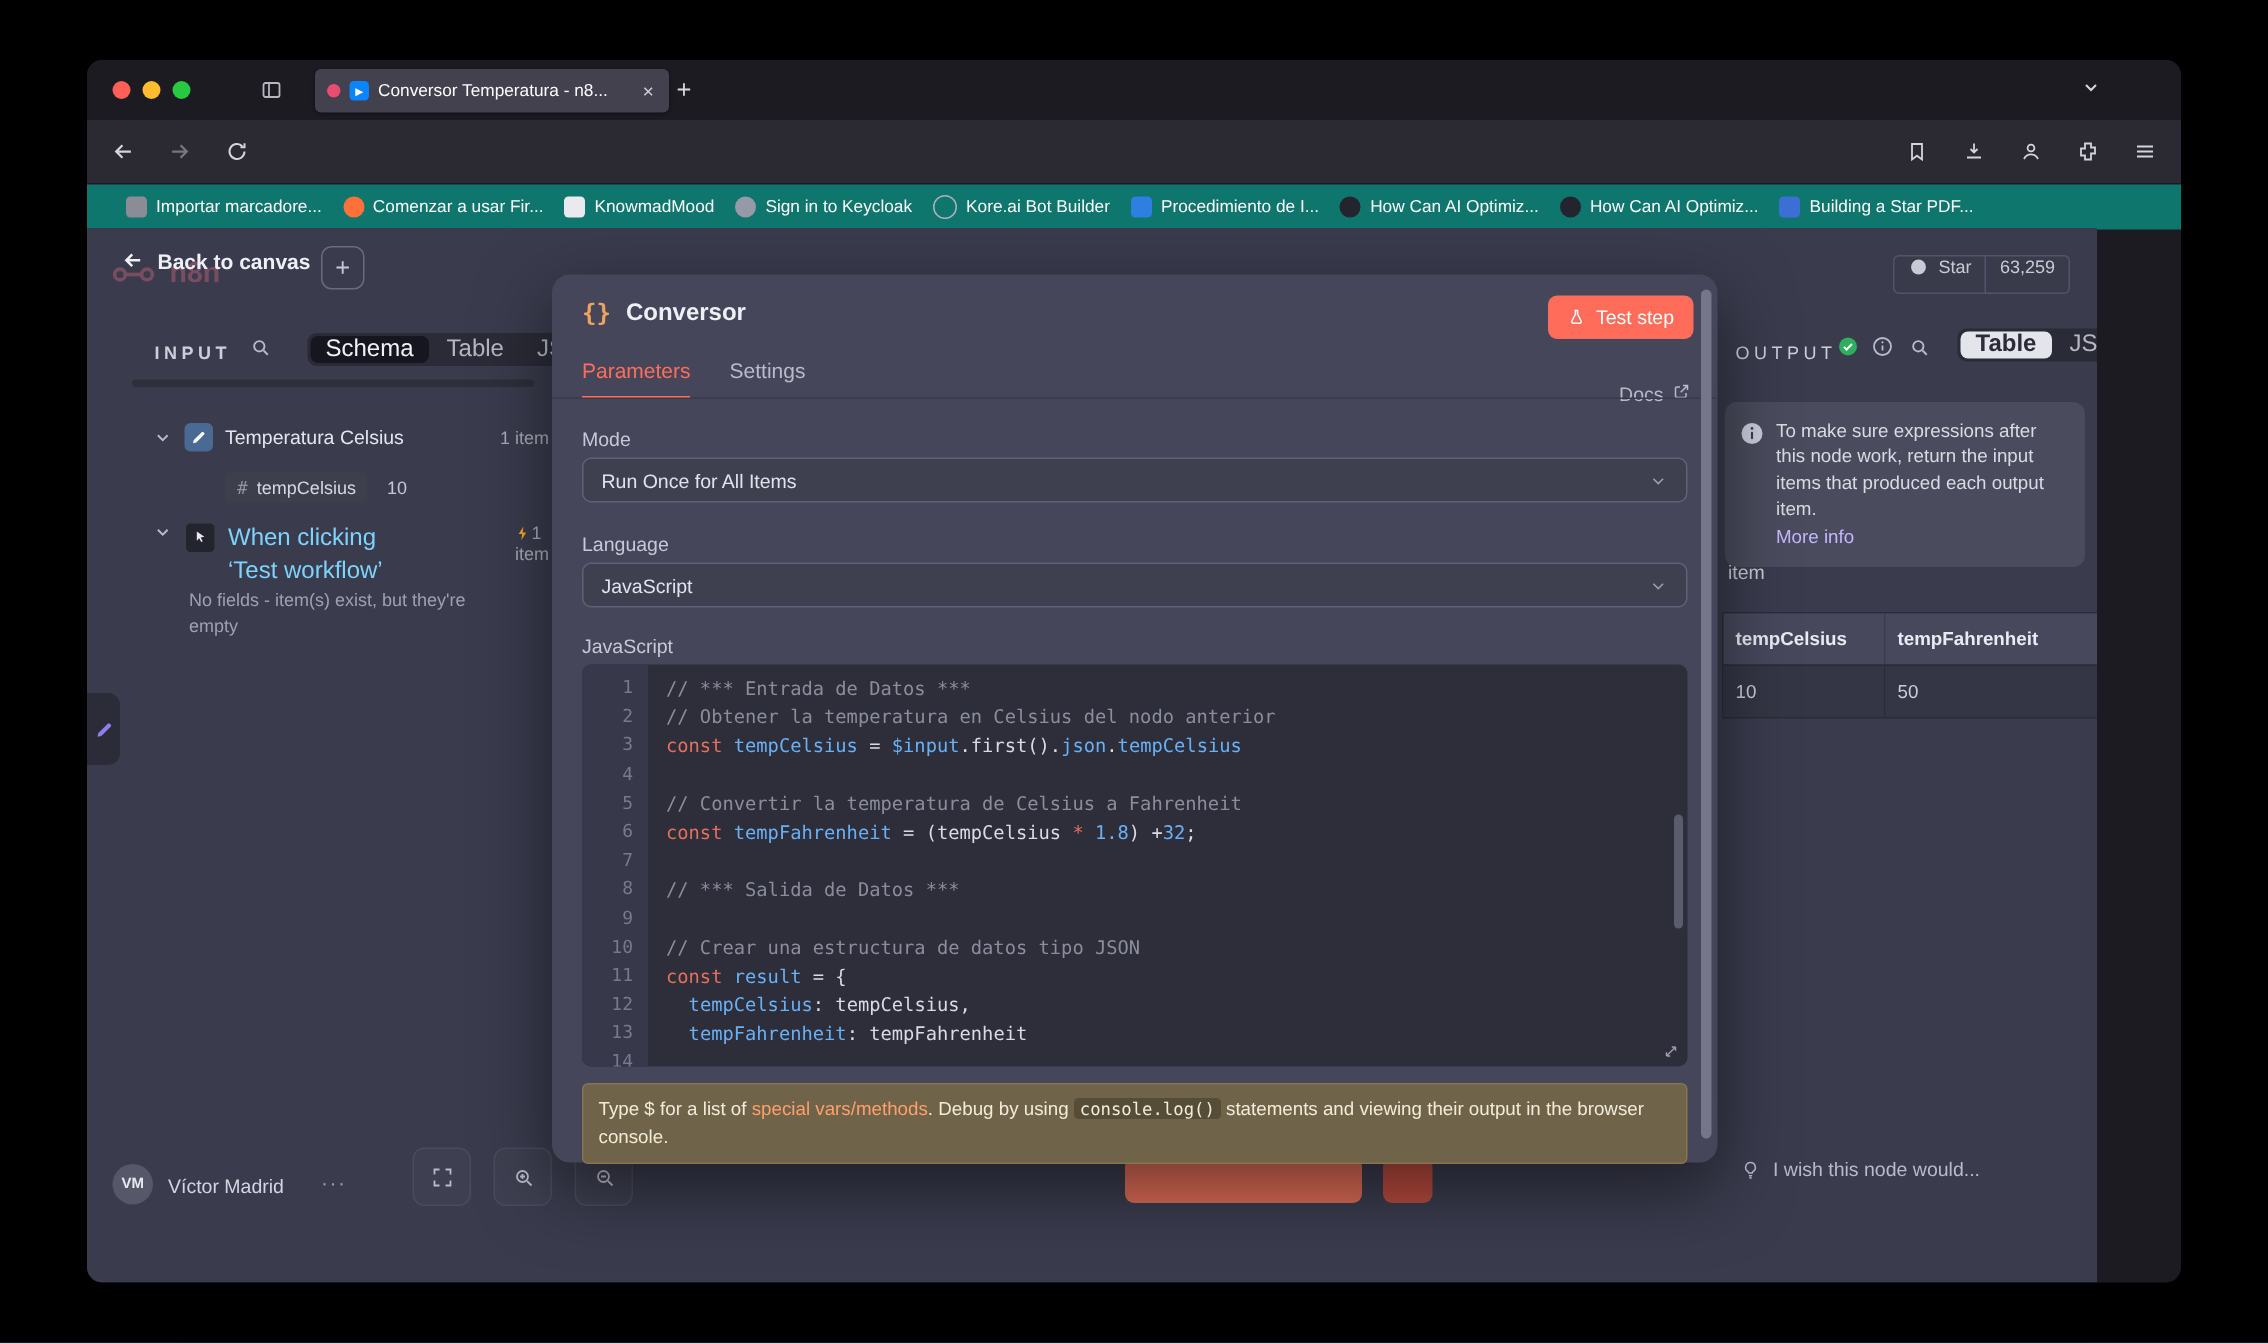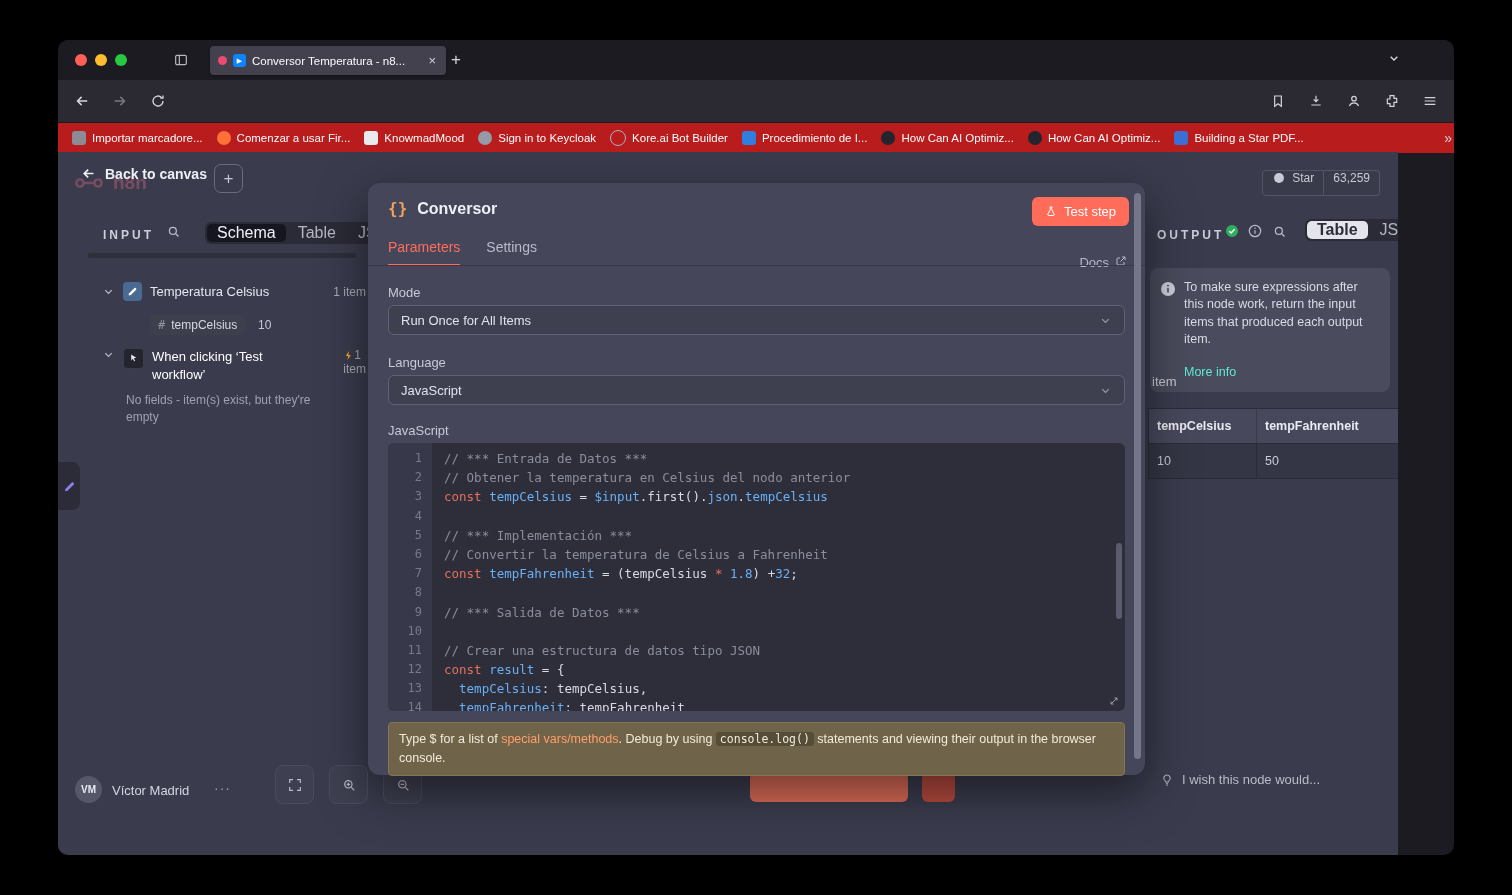--- a/index.html
+++ b/index.html
@@ -17,21 +17,21 @@
   .tab .t-title{flex:1;white-space:nowrap;overflow:hidden;text-overflow:ellipsis}
   .tab .t-close{color:#cfcfd8;font-size:13px;padding:0 2px}
   .newtab{position:absolute;left:386px;top:8px;width:24px;height:24px;color:#d7d7db;font-size:17px;display:flex;align-items:center;justify-content:center}
   .alltabs{position:absolute;right:52px;top:10px;color:#d7d7db}
   .navbar{position:absolute;left:0;top:40px;width:100%;height:42px;background:#2b2a33}
   .nav-left{position:absolute;left:10px;top:7px;display:flex;gap:10px}
   .nav-right{position:absolute;right:10px;top:7px;display:flex;gap:10px}
   .nav-ibtn{width:28px;height:28px;border-radius:4px;color:#d4d4dc;display:flex;align-items:center;justify-content:center}
   .urlbar{position:absolute;left:230px;top:46px;width:868px;height:30px;background:#1c1b22;border-radius:6px;display:flex;align-items:center;color:#a9a9b4;padding:0 10px;gap:9px}
   .url-text{color:#e8e8ee;font-size:13px;flex:1;white-space:nowrap;overflow:hidden}
-  .bookmarks{position:absolute;left:0;top:82px;width:100%;height:30px;background:#b91c1c;border-top:1px solid #1c1b22;display:flex;align-items:center;padding:0 8px}
+  .bookmarks{position:absolute;left:0;top:82px;width:100%;height:30px;background:#0f766e;border-top:1px solid #1c1b22;display:flex;align-items:center;padding:0 20px}
   .bm-list{display:flex;align-items:center;gap:2px}
   .bm-item{display:flex;align-items:center;gap:6px;padding:3px 6px;border-radius:4px;color:#fbfbfe;font-size:11.5px;white-space:nowrap}
   .bm-icon{width:14px;height:14px;border-radius:3px;flex:none}
   .bm-icon.circle{border-radius:50%}
   .bm-icon.globe{border-radius:50%;background:transparent!important;border:1.5px solid #aab0c0}
   .bm-overflow{margin-left:auto;color:#d7d7db;font-size:14px;padding:0 10px}
 
   
   .app{position:absolute;left:0;top:112px;width:1340px;height:703px;background:#3a3b4d;overflow:hidden}
   .fade-logo{position:absolute;left:16px;top:20px;display:flex;align-items:center;gap:5px;opacity:.38;color:#e06a82;z-index:0}
@@ -57,40 +57,40 @@
   .node-icon.pencil-blue{background:#4a6a94;color:#fff}
   .node-icon.cursor-dark{background:#23242e;border:1px solid #3c3d49;color:#e8e9f0}
   .row1{left:44px;top:130px;width:264px}
   .row1 .lbl{font-size:13px;color:#e4e5ee;flex:1}
   .row1 .cnt{font-size:12px;color:#a8aab8}
   .field-pill{position:absolute;left:92px;top:163px;height:20px;background:#3e3f4d;border-radius:4px;display:flex;align-items:center;gap:6px;padding:0 8px;font-size:12px}
   .field-pill .hash{color:#9193a3;font-family:"DejaVu Sans Mono",monospace}
   .field-pill .fname{color:#d6d7e2}
   .field-val{position:absolute;left:200px;top:166px;font-size:12px;color:#c6c8d4}
   .row3{left:44px;top:196px;width:264px;align-items:flex-start}
-  .row3 .lbl{font-size:13px;color:#ffffff;width:126px;line-height:1.35}
+  .row3 .lbl{font-size:16px;color:#7dd3fc;width:126px;line-height:1.35}
   .count-col{margin-left:auto;font-size:12px;color:#a8aab8}
   .count-top{display:flex;align-items:center}
   .tree-note{position:absolute;left:68px;top:240px;width:204px;font-size:12px;color:#9fa1b0;line-height:1.4}
   .edge-tab{position:absolute;left:0;top:310px;width:22px;height:48px;background:#2b2c38;border-radius:0 8px 8px 0;display:flex;align-items:center;justify-content:center;color:#8f7df0;z-index:2}
 
   .cv-btn{position:absolute;width:37px;height:37px;background:#3e3f50;border:1px solid #4a4b5e;border-radius:8px;color:#b9bbc8;display:flex;align-items:center;justify-content:center;z-index:1}
   .cv-run{position:absolute;left:692px;top:620px;width:158px;height:30px;background:#d96a55;border-radius:6px;z-index:1}
   .cv-stop{position:absolute;left:864px;top:620px;width:33px;height:30px;background:#b54a3e;border-radius:6px;z-index:1}
   .avatar{position:absolute;left:17px;top:624px;width:27px;height:27px;border-radius:50%;background:#565869;color:#e8e9f0;font-size:10px;font-weight:bold;display:flex;align-items:center;justify-content:center}
   .uname{position:absolute;left:54px;top:631px;font-size:13px;color:#d4d5e0}
   .umore{position:absolute;left:156px;top:628px;font-size:14px;color:#9a9cb0;letter-spacing:1px}
 
-  .out-title{position:absolute;left:1099px;top:76px;font-size:12px;font-weight:bold;letter-spacing:3px;color:#cdced9}
+  .out-title{position:absolute;left:1099px;top:76px;font-size:12px;font-weight:normal;letter-spacing:3px;color:#cdced9}
   .out-ico{position:absolute;color:#b9bbc8}
   .out-tabs{left:1247px;top:67px}
   .out-plus{position:absolute;left:1350px;top:80px;width:30px;height:30px;border:1px solid #6a6b7d;border-radius:6px;color:#b9bbc8;font-size:17px;display:flex;align-items:center;justify-content:center;z-index:1}
   .callout{position:absolute;left:1092px;top:116px;width:240px;background:#4a4b5c;border-radius:8px;padding:11px 12px 11px 34px;font-size:12.5px;color:#d8dae4;line-height:1.38;box-sizing:border-box}
   .callout .ci{position:absolute;left:10px;top:13px}
-  .callout .more{color:#5eead4;display:inline-block;margin-top:16px}
+  .callout .more{color:#c4b5fd;display:inline-block;margin-top:2px}
   .out-item{position:absolute;left:1094px;top:222px;font-size:13px;color:#c8cad6}
   .out-table{position:absolute;left:1090px;top:256px;width:259px;border:1px solid #2b2c38}
   .ot-row{display:flex}
   .ot-h{background:#47485c;font-weight:bold;color:#e9eaf2;font-size:12.5px;padding:10px 8px;border-right:1px solid #3a3b48;box-sizing:border-box}
   .ot-c{background:#353645;color:#c9cbd8;font-size:12.5px;padding:10px 8px;border-right:1px solid #2b2c38;border-top:1px solid #2b2c38;box-sizing:border-box}
   .c1{width:108px;flex:none}
   .c2{flex:1;border-right:none!important}
   .out-vscroll{position:absolute;left:1359px;top:263px;width:7px;height:330px;background:#70718a;border-radius:4px;opacity:.7}
   .wish{position:absolute;left:1102px;top:620px;display:flex;align-items:center;gap:8px;color:#b9bbc8;font-size:13px}
 
@@ -499,21 +499,20 @@
             <div class="gut-n">11</div>
             <div class="gut-n">12</div>
             <div class="gut-n">13</div>
             <div class="gut-n">14</div>
           </div>
         <div class="codepane">
             <div class="code-line"><span class="tk-cm">// *** Entrada de Datos ***</span></div>
             <div class="code-line"><span class="tk-cm">// Obtener la temperatura en Celsius del nodo anterior</span></div>
             <div class="code-line"><span class="tk-kw">const </span><span class="tk-id">tempCelsius</span><span class="tk-pl"> = </span><span class="tk-id">$input</span><span class="tk-pl">.</span><span class="tk-fn">first</span><span class="tk-pl">().</span><span class="tk-id">json</span><span class="tk-pl">.</span><span class="tk-id">tempCelsius</span></div>
             <div class="code-line">&nbsp;</div>
-            <div class="code-line"><span class="tk-cm">// *** Implementación ***</span></div>
             <div class="code-line"><span class="tk-cm">// Convertir la temperatura de Celsius a Fahrenheit</span></div>
             <div class="code-line"><span class="tk-kw">const </span><span class="tk-id">tempFahrenheit</span><span class="tk-pl"> = (tempCelsius </span><span class="tk-op">* </span><span class="tk-num">1.8</span><span class="tk-pl">) +</span><span class="tk-num">32</span><span class="tk-pl">;</span></div>
             <div class="code-line">&nbsp;</div>
             <div class="code-line"><span class="tk-cm">// *** Salida de Datos ***</span></div>
             <div class="code-line">&nbsp;</div>
             <div class="code-line"><span class="tk-cm">// Crear una estructura de datos tipo JSON</span></div>
             <div class="code-line"><span class="tk-kw">const </span><span class="tk-id">result</span><span class="tk-pl"> = {</span></div>
             <div class="code-line"><span class="tk-pl">  </span><span class="tk-id">tempCelsius</span><span class="tk-pl">: tempCelsius,</span></div>
             <div class="code-line"><span class="tk-pl">  </span><span class="tk-id">tempFahrenheit</span><span class="tk-pl">: tempFahrenheit</span></div>
           </div>

